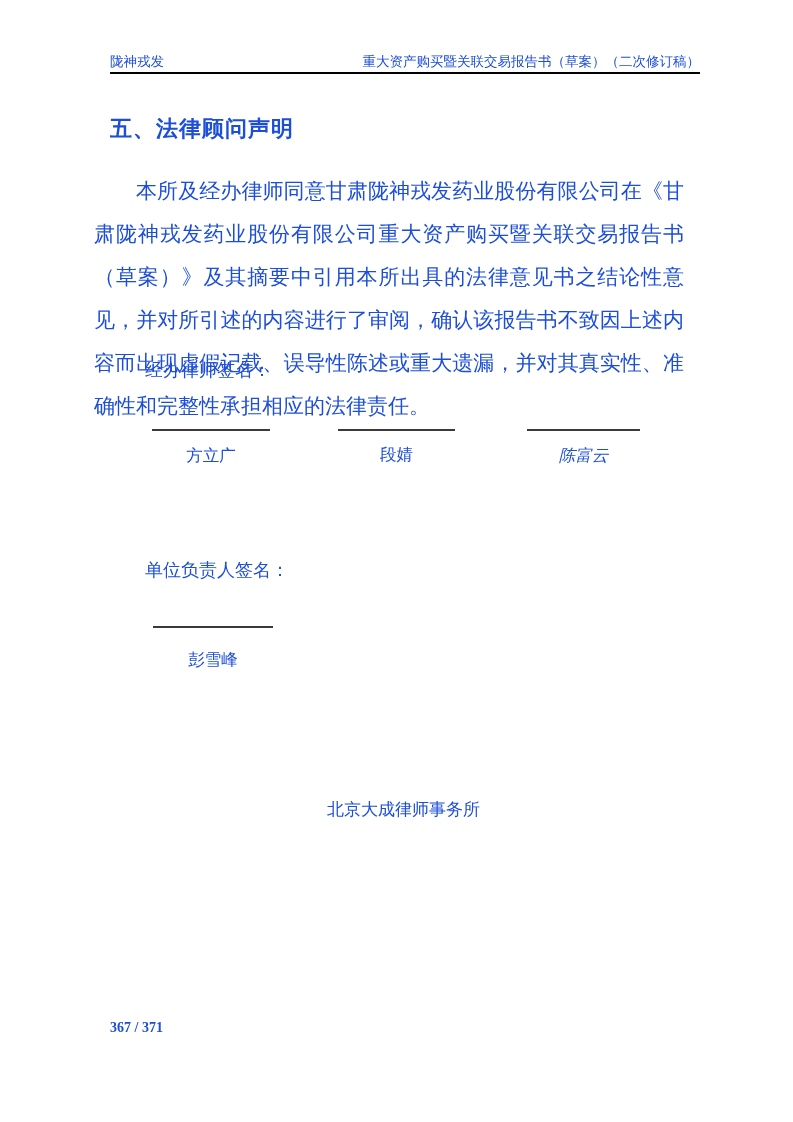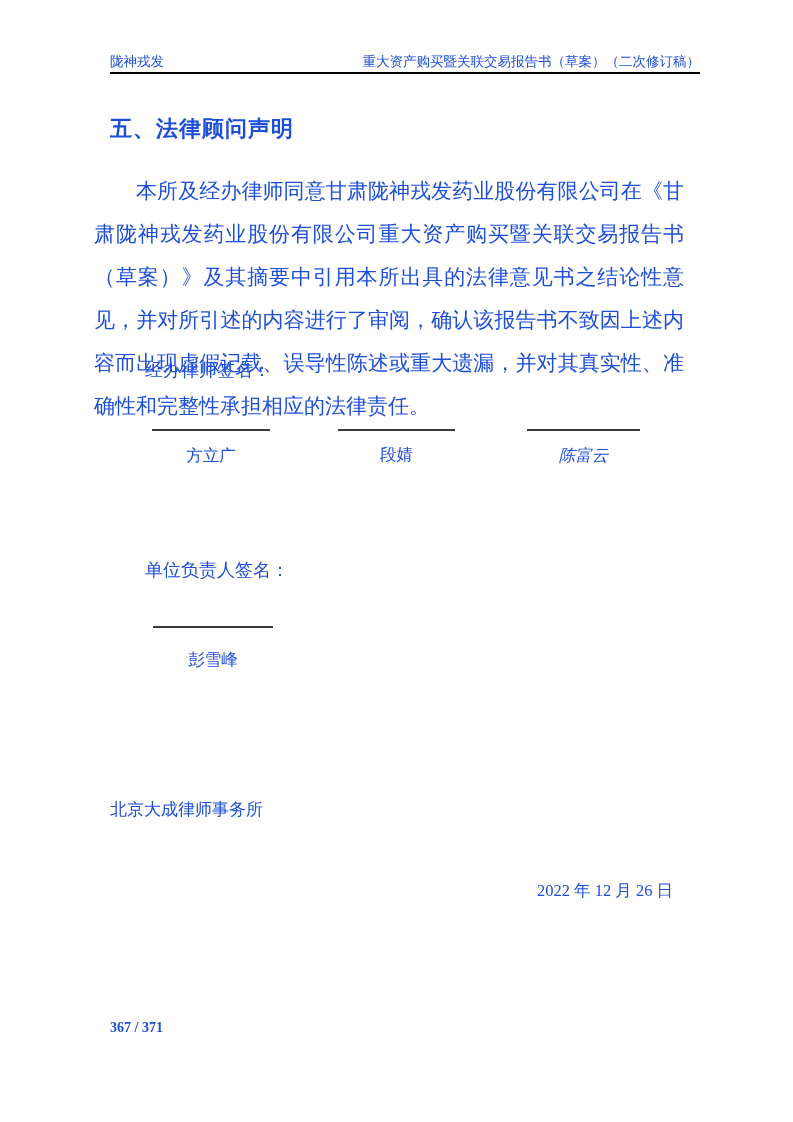--- a/index.html
+++ b/index.html
@@ -90,26 +90,26 @@
     white-space: nowrap;
   }
   .name-1 { left: 152px; width: 118px; top: 446px; }
   .name-2 { left: 338px; width: 117px; top: 446px; font-family: Liberation Mono, monospace; }
   .name-3 { left: 527px; width: 113px; top: 446px; font-style: italic; }
   .name-4 { left: 153px; width: 120px; top: 650px; }
 
   
   .law-firm {
     position: absolute;
-    left: 110px;
+    left: 116px;
     width: 590px;
     top: 800px;
     font-size: 17px;
     line-height: 20px;
-    text-align: left;
+    text-align: center;
     padding-right: 15px;
     box-sizing: border-box;
     white-space: nowrap;
   }
   .doc-date {
     position: absolute;
     left: 110px;
     width: 590px;
     top: 881px;
     font-size: 16.5px;
@@ -158,17 +158,16 @@
   <div class="sig-name name-3">陈富云</div>
 
   <div class="sig-label label-unit-head">单位负责人签名：</div>
 
   <div class="sig-line sig-line-4"></div>
 
   <div class="sig-name name-4">彭雪峰</div>
 
   <div class="law-firm">北京大成律师事务所</div>
 
-  <div class="doc-date">2022 年 12 月 26 日</div>
 
   <div class="page-number">367 / 371</div>
 
 </div>
 
 </body></html>

